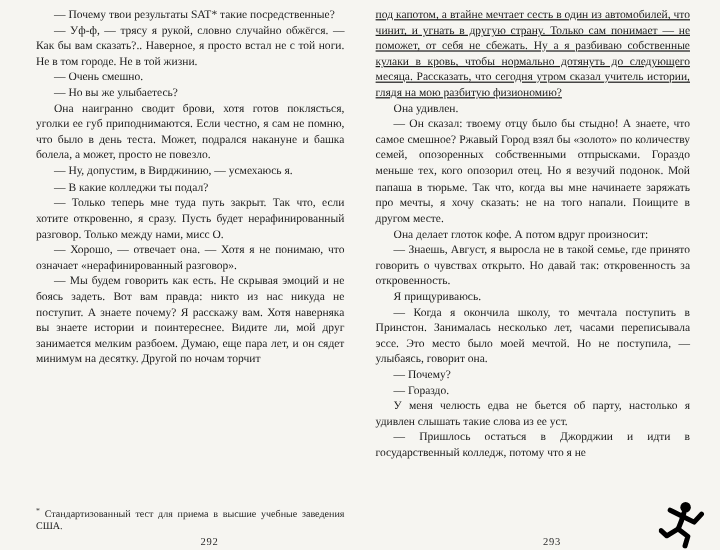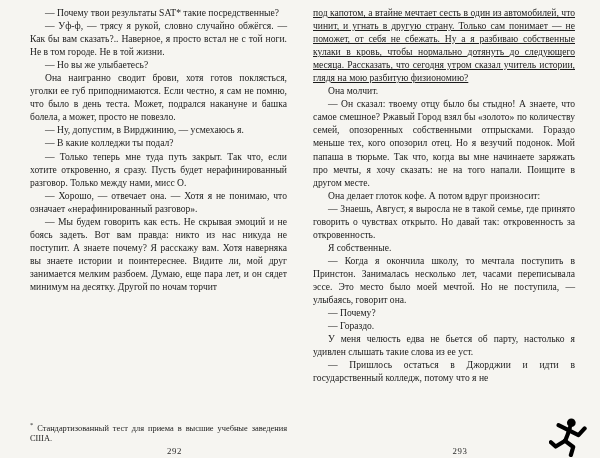--- a/index.html
+++ b/index.html
@@ -70,43 +70,44 @@
 </style>
 </head>
 <body>
 
 <div class="spread">
 
   <div class="page page--left">
     <div class="page__text">
       <p>— Почему твои результаты SAT* такие посредственные?</p>
       <p>— Уф-ф, — трясу я рукой, словно случайно обжёгся. — Как бы вам сказать?.. Наверное, я просто встал не с той ноги. Не в том городе. Не в той жизни.</p>
+      <p>— Очень смешно.</p>
       <p>— Но вы же улыбаетесь?</p>
       <p>Она наигранно сводит брови, хотя готов поклясться, уголки ее губ приподнимаются. Если честно, я сам не помню, что было в день теста. Может, подрался накануне и башка болела, а может, просто не повезло.</p>
       <p>— Ну, допустим, в Вирджинию, — усмехаюсь я.</p>
       <p>— В какие колледжи ты подал?</p>
       <p>— Только теперь мне туда путь закрыт. Так что, если хотите откровенно, я сразу. Пусть будет нерафинированный разговор. Только между нами, мисс О.</p>
       <p>— Хорошо, — отвечает она. — Хотя я не понимаю, что означает «нерафинированный разговор».</p>
       <p>— Мы будем говорить как есть. Не скрывая эмоций и не боясь задеть. Вот вам правда: никто из нас никуда не поступит. А знаете почему? Я расскажу вам. Хотя наверняка вы знаете истории и поинтереснее. Видите ли, мой друг занимается мелким разбоем. Думаю, еще пара лет, и он сядет минимум на десятку. Другой по ночам торчит</p>
     </div>
     <div class="footnote">
       <sup>*</sup>
       <span>Стандартизованный тест для приема в высшие учебные заведения США.</span>
     </div>
     <div class="page-number">292</div>
   </div>
 
   <div class="page page--right">
     <div class="page__text">
       <p class="no-indent">под капотом, а втайне мечтает сесть в один из автомобилей, что чинит, и угнать в другую страну. Только сам понимает — не поможет, от себя не сбежать. Ну а я разбиваю собственные кулаки в кровь, чтобы нормально дотянуть до следующего месяца. Рассказать, что сегодня утром сказал учитель истории, глядя на мою разбитую физиономию?</p>
-      <p>Она молчит.</p>
+      <p>Она удивлен.</p>
       <p>— Он сказал: твоему отцу было бы стыдно! А знаете, что самое смешное? Ржавый Город взял бы «золото» по количеству семей, опозоренных собственными отпрысками. Гораздо меньше тех, кого опозорил отец. Но я везучий подонок. Мой папаша в тюрьме. Так что, когда вы мне начинаете заряжать про мечты, я хочу сказать: не на того напали. Поищите в другом месте.</p>
       <p>Она делает глоток кофе. А потом вдруг произносит:</p>
       <p>— Знаешь, Август, я выросла не в такой семье, где принято говорить о чувствах открыто. Но давай так: откровенность за откровенность.</p>
-      <p>Я собственные.</p>
+      <p>Я прищуриваюсь.</p>
       <p>— Когда я окончила школу, то мечтала поступить в Принстон. Занималась несколько лет, часами переписывала эссе. Это место было моей мечтой. Но не поступила, — улыбаясь, говорит она.</p>
       <p>— Почему?</p>
       <p>— Гораздо.</p>
       <p>У меня челюсть едва не бьется об парту, настолько я удивлен слышать такие слова из ее уст.</p>
       <p>— Пришлось остаться в Джорджии и идти в государственный колледж, потому что я не</p>
     </div>
     <div class="page-number">293</div>
   </div>
 
   <div class="dancer">

